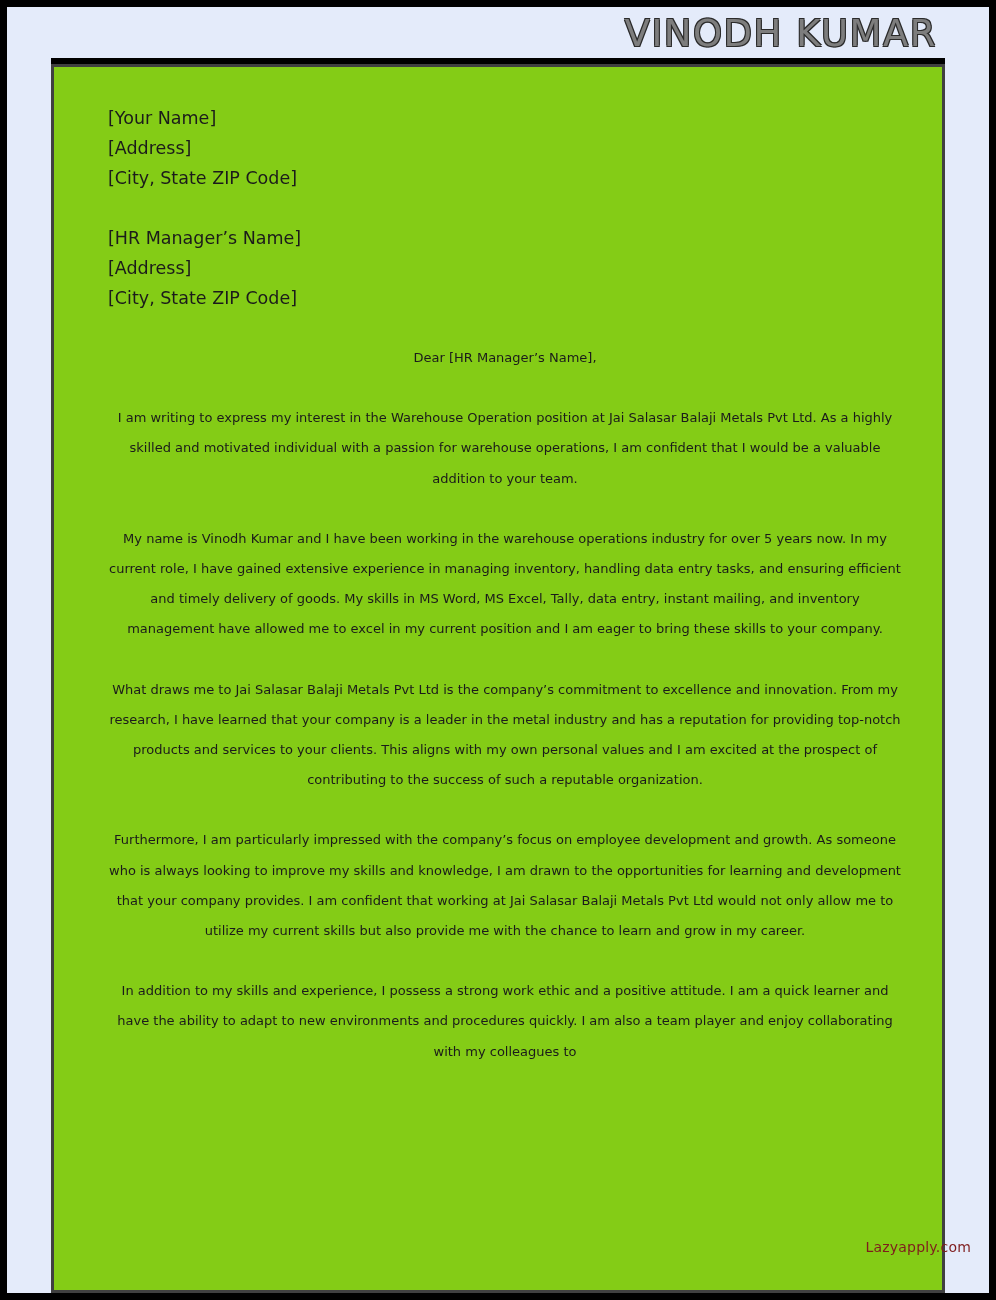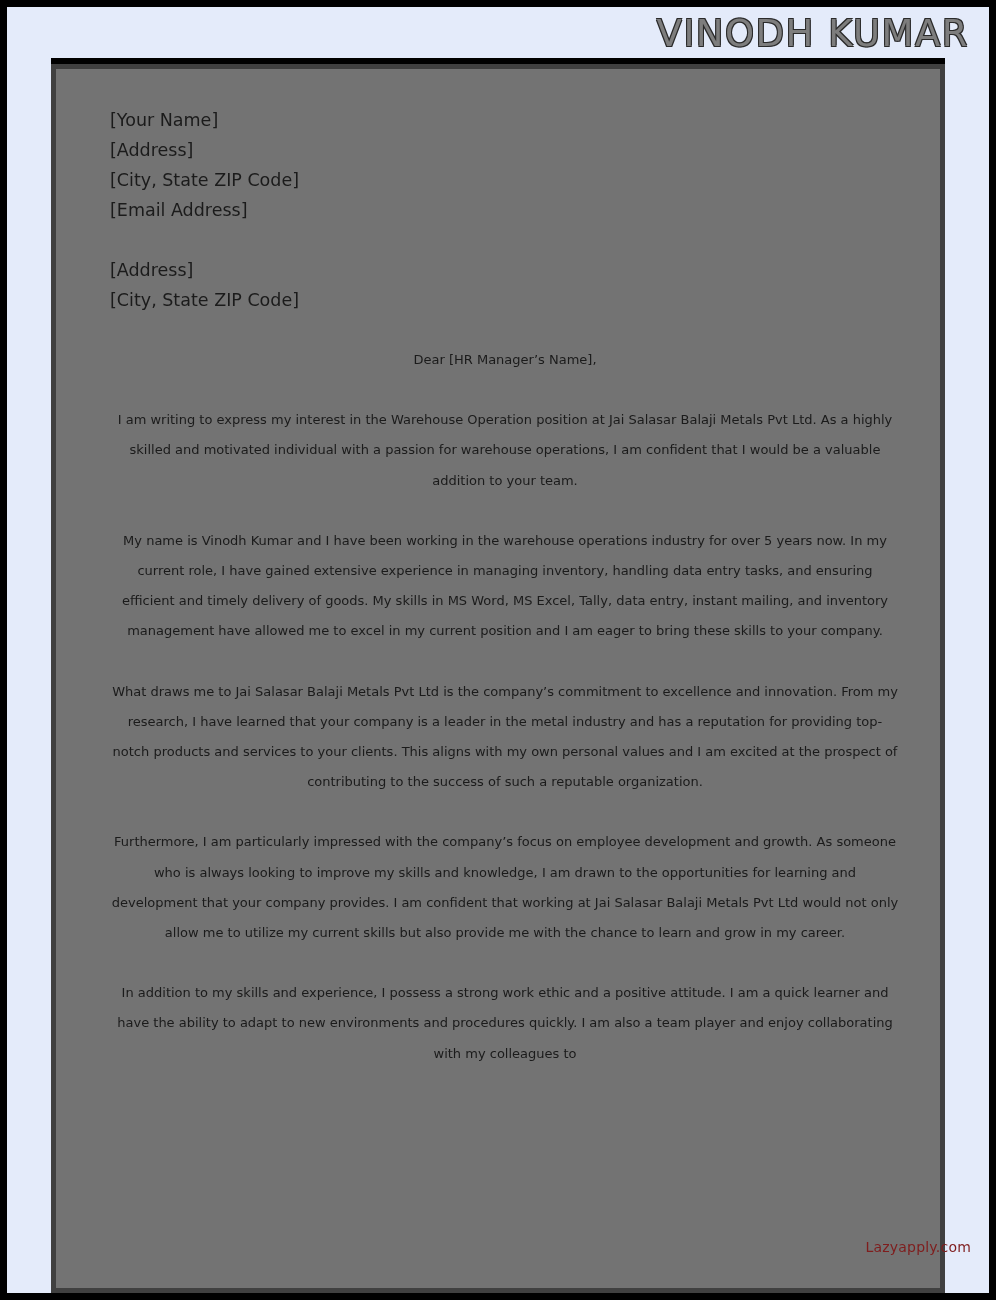--- a/index.html
+++ b/index.html
@@ -18,21 +18,21 @@
     width: 996px;
     height: 1300px;
     box-sizing: border-box;
     border: 7px solid #000000;
     background: #e4ebfa;
     overflow: hidden;
   }
   .header {
     position: relative;
     height: 47px;
-    padding-right: 20px;
+    padding-right: 52px;
     box-sizing: border-box;
     display: flex;
     align-items: flex-end;
     justify-content: flex-end;
     background: #e4ebfa;
   }
   .header-name {
     font-size: 37px;
     letter-spacing: 1.5px;
     color: #7d7d7d;
@@ -49,22 +49,22 @@
     height: 6px;
     background: #000000;
     margin: 4px 44px 0 44px;
   }
   .letter {
     position: absolute;
     left: 44px;
     top: 57px;
     right: 44px;
     bottom: 0;
-    background: #737373;
-    border: 5px solid #404040;
+    background: #84cc16;
+    border: 3px solid #404040;
     box-sizing: border-box;
     overflow: hidden;
   }
   .letter-inner {
     padding: 36px 40px 0 54px;
   }
   .block {
     font-size: 17.5px;
     line-height: 30px;
     color: #1b1b1b;
@@ -104,24 +104,24 @@
   </div>
   <div class="rule"></div>
 
   <div class="letter">
     <div class="letter-inner">
 
       <div class="block">
         <span class="line">[Your Name]</span>
         <span class="line">[Address]</span>
         <span class="line">[City, State ZIP Code]</span>
-        <span class="line">[Email Address]</span>
       </div>
 
       <div class="block">
+        <span class="line">[HR Manager’s Name]</span>
         <span class="line">[Address]</span>
         <span class="line">[City, State ZIP Code]</span>
       </div>
 
       <div class="para">Dear [HR Manager’s Name],</div>
 
       <div class="para">I am writing to express my interest in the Warehouse Operation position at Jai Salasar Balaji Metals Pvt Ltd. As a highly skilled and motivated individual with a passion for warehouse operations, I am confident that I would be a valuable addition to your team.</div>
       <div class="para">My name is Vinodh Kumar and I have been working in the warehouse operations industry for over 5 years now. In my current role, I have gained extensive experience in managing inventory, handling data entry tasks, and ensuring efficient and timely delivery of goods. My skills in MS Word, MS Excel, Tally, data entry, instant mailing, and inventory management have allowed me to excel in my current position and I am eager to bring these skills to your company.</div>
       <div class="para">What draws me to Jai Salasar Balaji Metals Pvt Ltd is the company’s commitment to excellence and innovation. From my research, I have learned that your company is a leader in the metal industry and has a reputation for providing top-notch products and services to your clients. This aligns with my own personal values and I am excited at the prospect of contributing to the success of such a reputable organization.</div>
       <div class="para">Furthermore, I am particularly impressed with the company’s focus on employee development and growth. As someone who is always looking to improve my skills and knowledge, I am drawn to the opportunities for learning and development that your company provides. I am confident that working at Jai Salasar Balaji Metals Pvt Ltd would not only allow me to utilize my current skills but also provide me with the chance to learn and grow in my career.</div>

